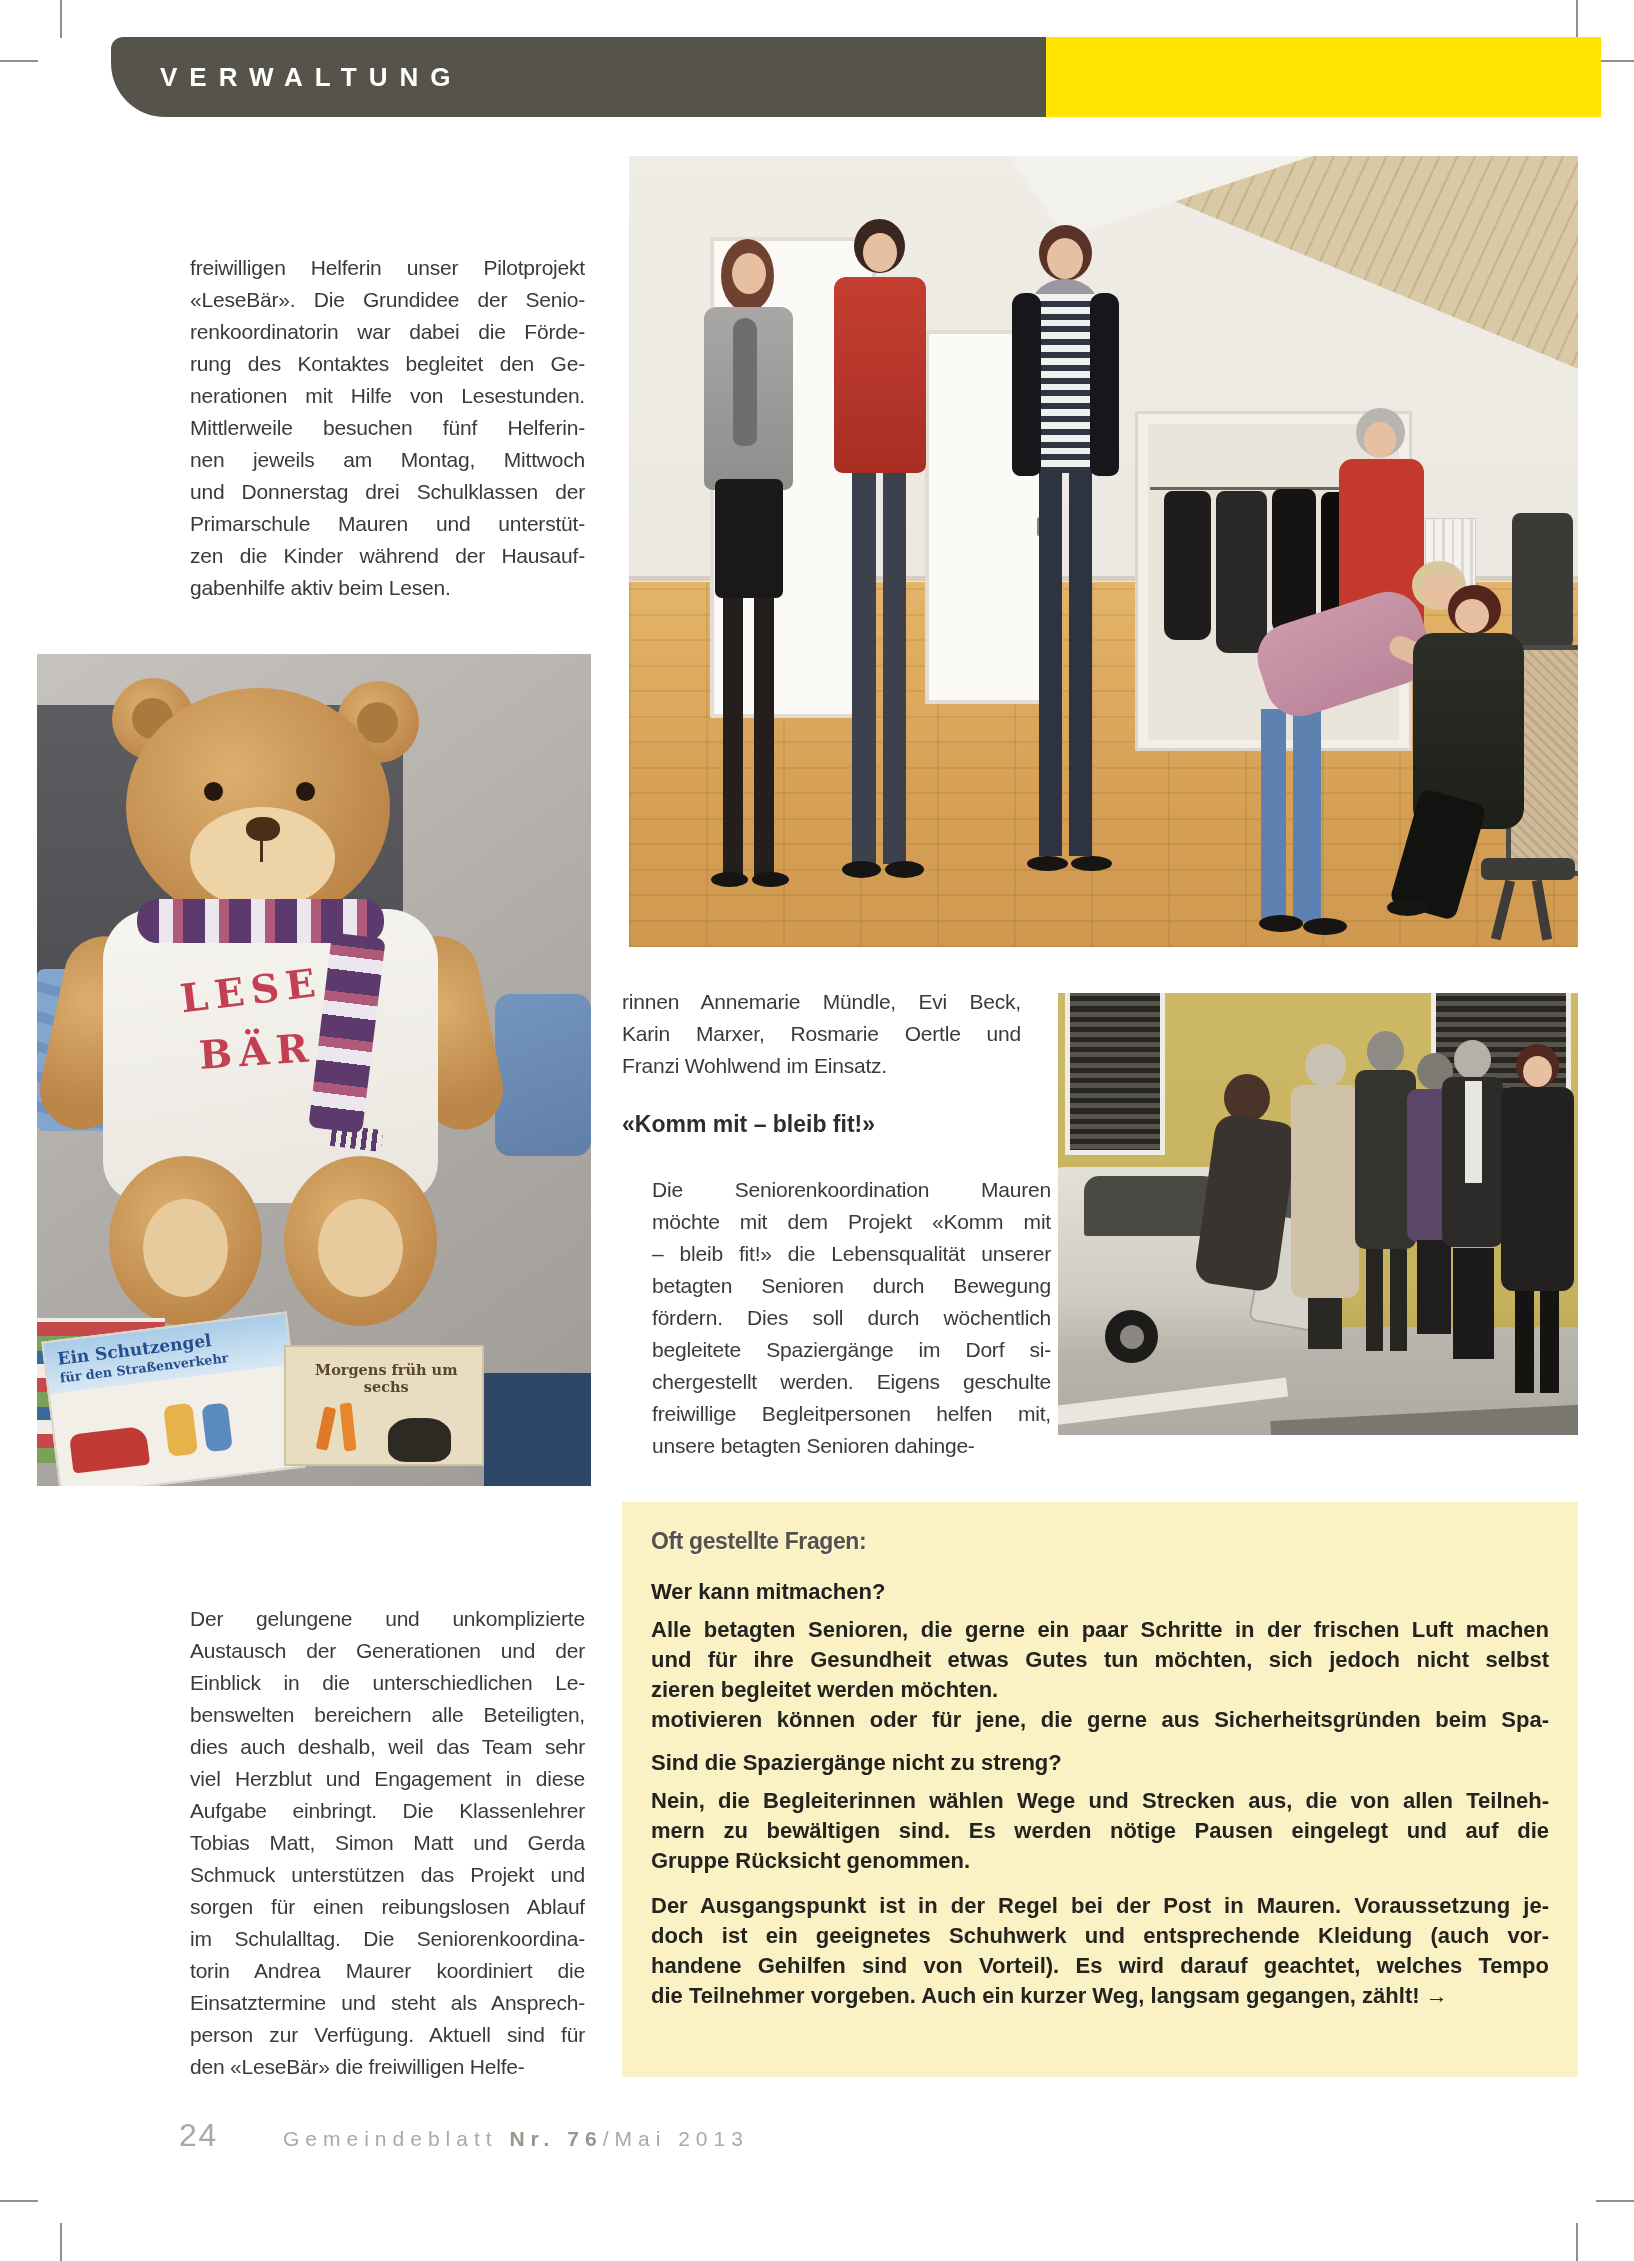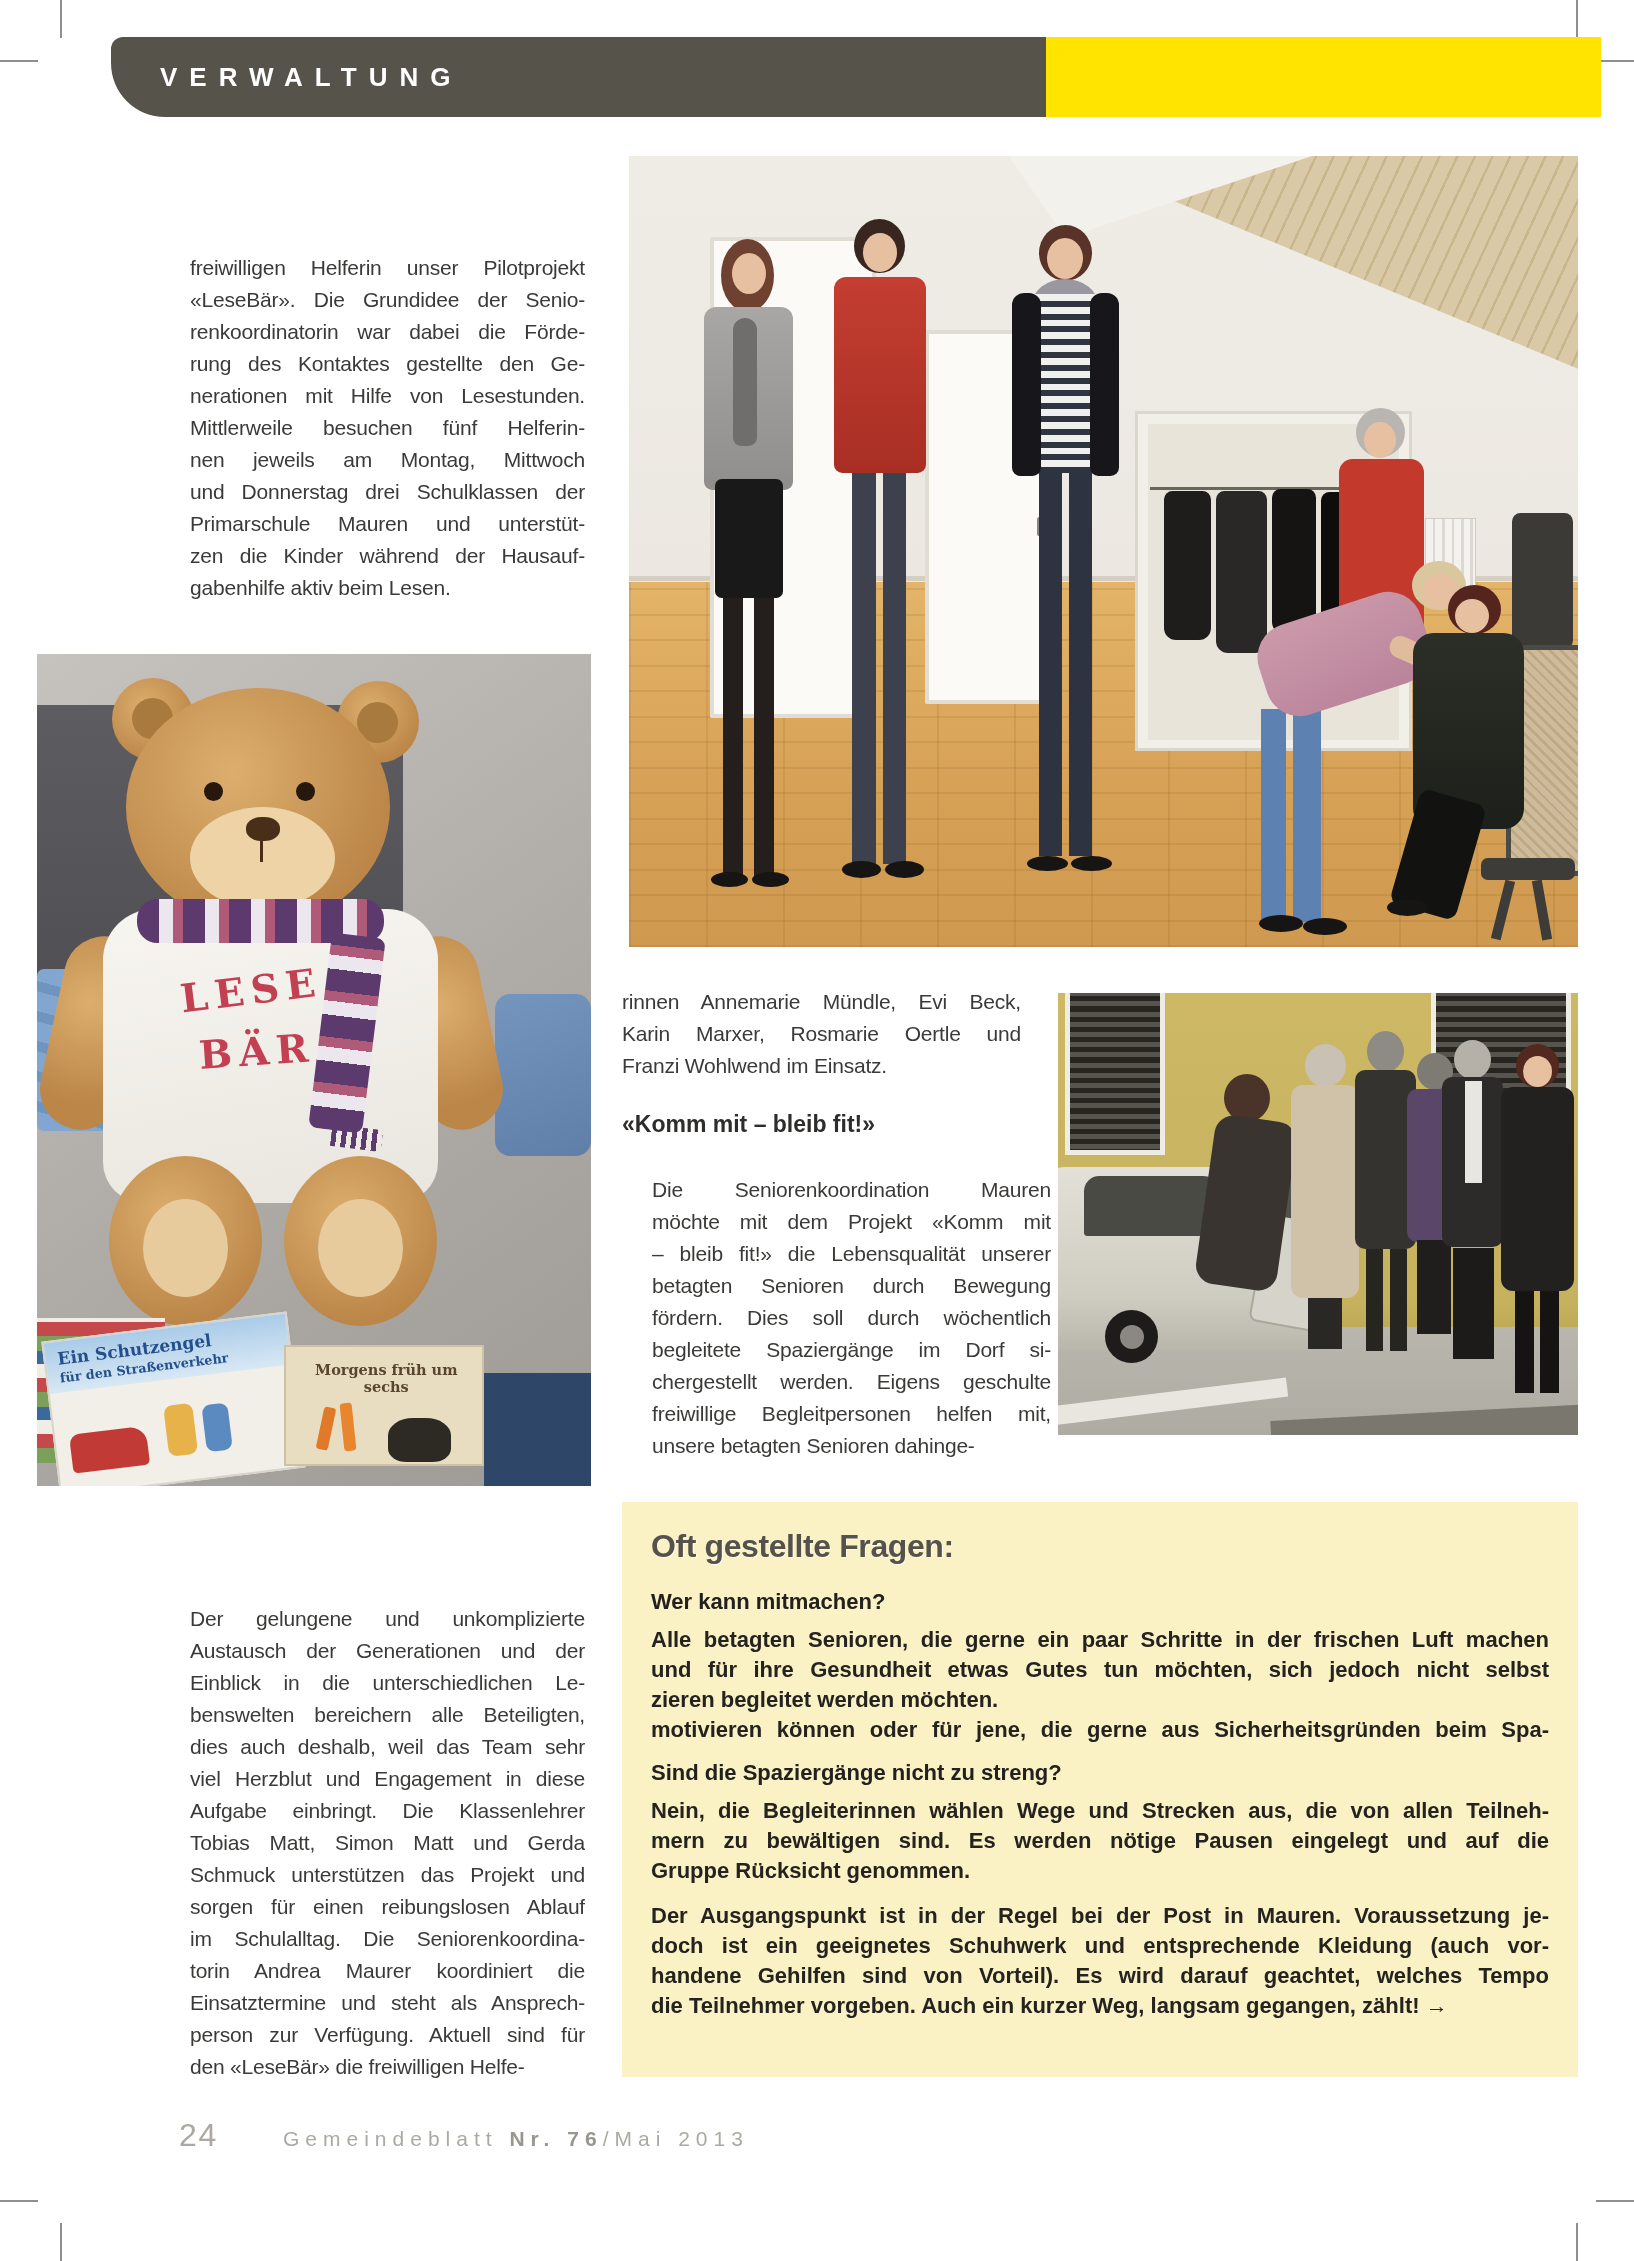--- a/index.html
+++ b/index.html
@@ -16,21 +16,21 @@
   
   .col{font-size:21px;letter-spacing:-0.2px;line-height:32px;color:#3b3a38;}
   .jline{text-align:justify;height:32px;overflow:hidden;}
   .jline::after{content:"";display:inline-block;width:100%;}
   .jline-last{text-align:left;}
   .jline-last::after{content:none;}
   .subhead{font-weight:bold;font-size:23px;color:#2e2d2b;}
   
   #faqbox{left:622px;top:1502px;width:956px;height:575px;background:#faf1c4;box-sizing:border-box;
           padding:25.5px 29px;}
-  #faqtitle{font-weight:bold;font-size:32px;color:#54524b;letter-spacing:-0.4px;
+  #faqtitle{font-weight:bold;font-size:23px;color:#54524b;letter-spacing:-0.4px;
             text-shadow:0.9px 0.9px 0 rgba(255,255,255,.7);margin-bottom:24px;}
   .faq-q{font-weight:bold;font-size:22px;color:#22211f;margin-bottom:10.2px;}
   .faq-a{font-size:22px;line-height:30px;color:#24231f;margin-bottom:15.3px;font-weight:bold;}
   .faq-a .jline{height:30px;}
   
   #footer{left:179px;top:2117px;display:flex;align-items:baseline;color:#aba9a1;}
   #pgnum{font-size:32px;letter-spacing:1.7px;}
   #pubrow{font-size:21px;letter-spacing:6px;margin-left:65px;}
   #pubrow b{color:#98968e;}
   
@@ -96,21 +96,21 @@
 
   <div id="hdrbar" class="abs">
     <span id="hdrtitle">VERWALTUNG</span>
   </div>
   <div id="ybar" class="abs"></div>
 
   <div class="abs col" style="left:190px;top:252px;width:395px;">
       <div class="jline">freiwilligen Helferin unser Pilotprojekt</div>
       <div class="jline">«LeseBär». Die Grundidee der Senio-</div>
       <div class="jline">renkoordinatorin war dabei die Förde-</div>
-      <div class="jline">rung des Kontaktes gestellte den Ge-</div>
+      <div class="jline">rung des Kontaktes begleitet den Ge-</div>
       <div class="jline">nerationen mit Hilfe von Lesestunden.</div>
       <div class="jline">Mittlerweile besuchen fünf Helferin-</div>
       <div class="jline">nen jeweils am Montag, Mittwoch</div>
       <div class="jline">und Donnerstag drei Schulklassen der</div>
       <div class="jline">Primarschule Mauren und unterstüt-</div>
       <div class="jline">zen die Kinder während der Hausauf-</div>
       <div class="jline jline-last">gabenhilfe aktiv beim Lesen.</div>
     </div>
 
   <div id="ph-main" class="photo">

